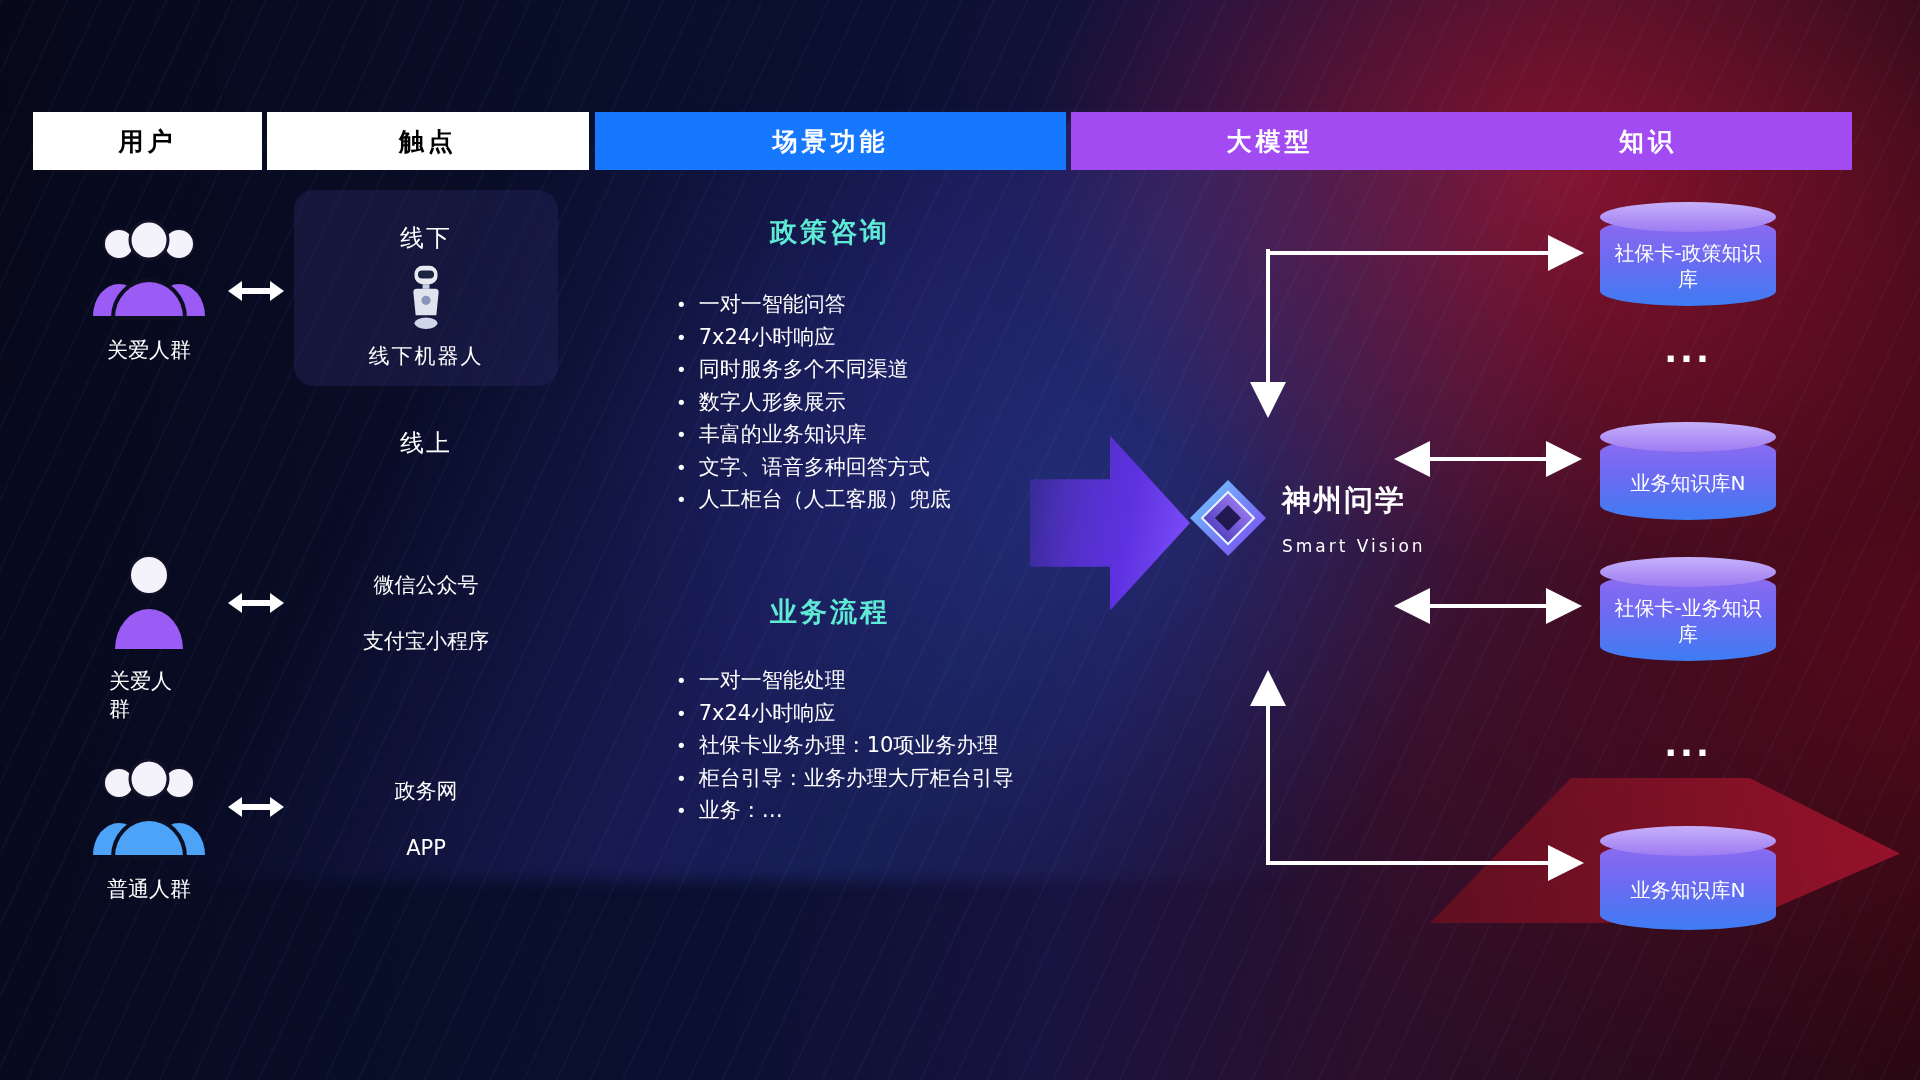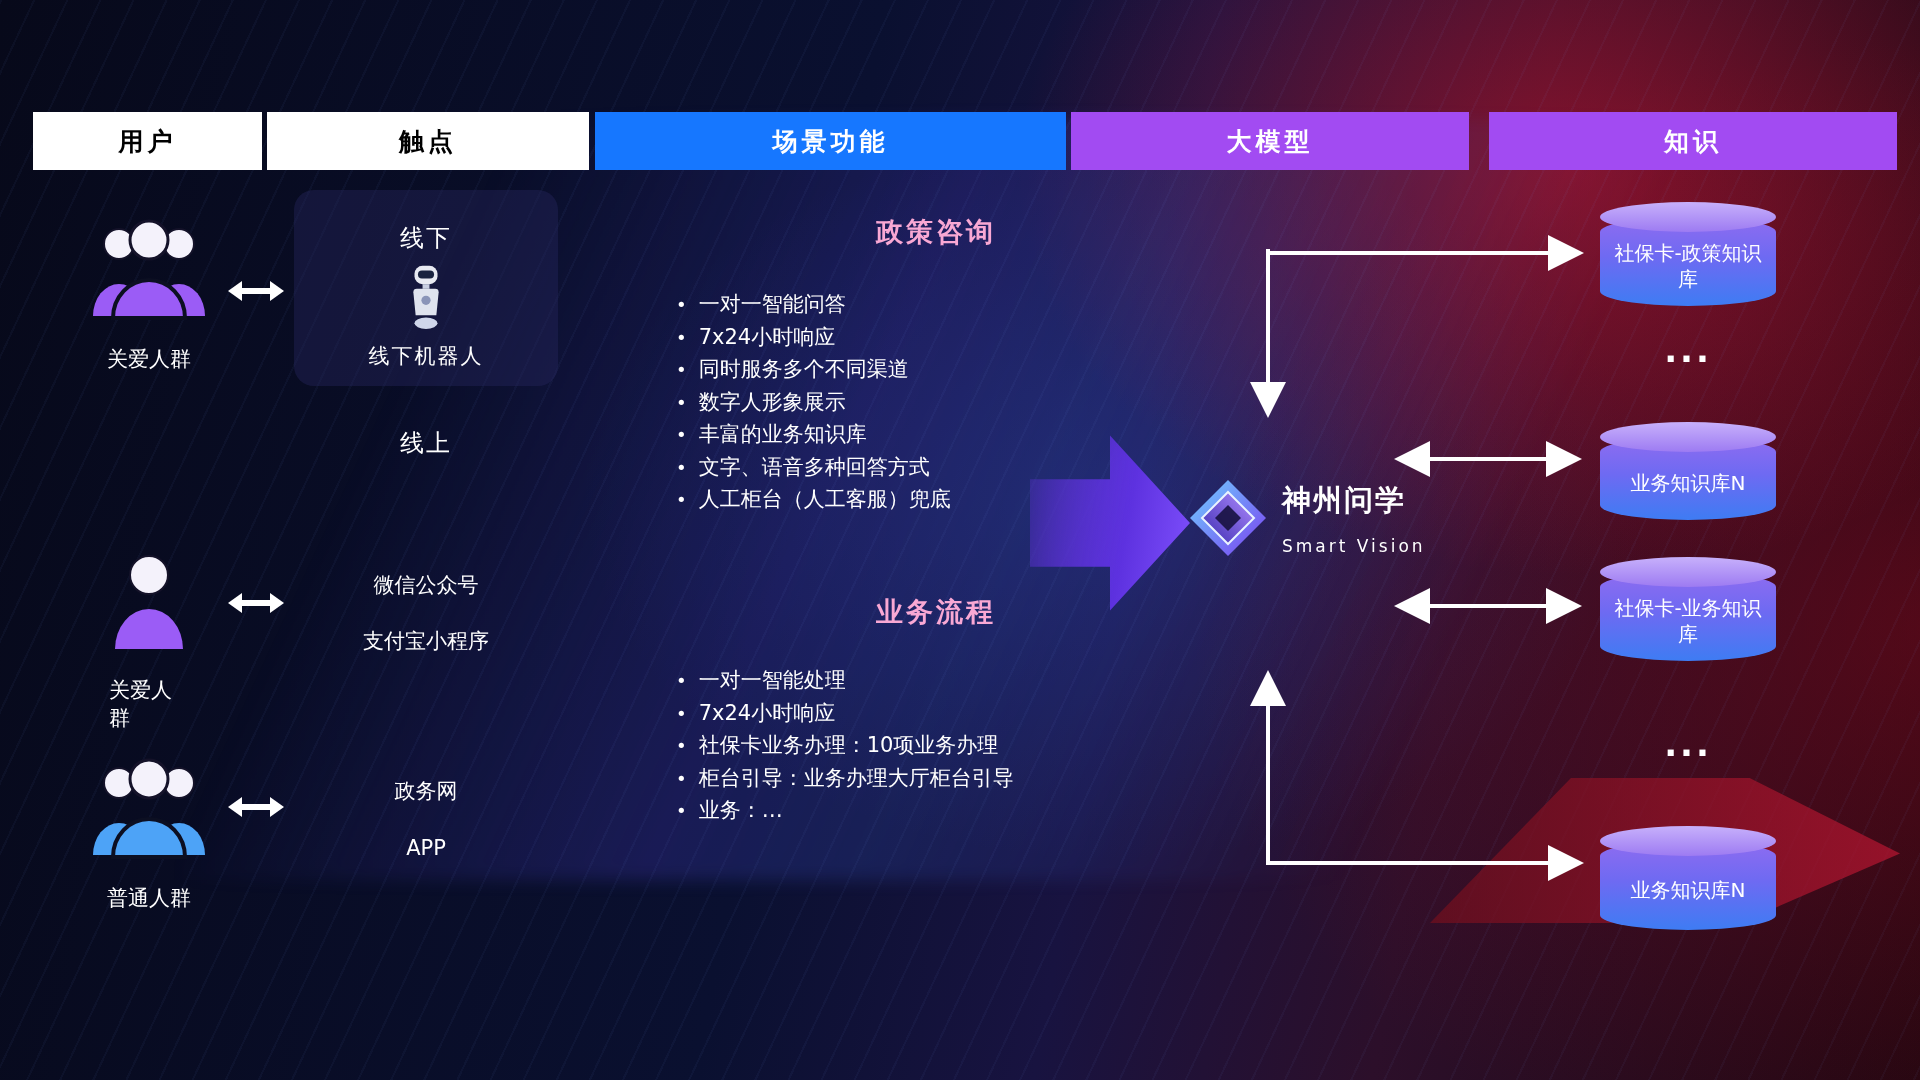--- a/index.html
+++ b/index.html
@@ -33,36 +33,36 @@
   
   .hdr { position:absolute; top:112px; height:58px; display:flex; align-items:center; justify-content:center;
     font-size:25px; font-weight:700; letter-spacing:4px; }
   .hdr.white { background:#ffffff; color:#000; }
   .hdr.blue  { background:#1677ff; color:#fff; }
   .hdr.purple{ background:#a24bf2; color:#fff; }
   #hdr-user  { left:33px;  width:229px; }
   #hdr-touch { left:267px; width:322px; }
   #hdr-scene { left:595px; width:471px; }
   #hdr-model { left:1071px; width:398px; }
-  #hdr-knowledge { left:1489px; width:408px; }
+  #hdr-knowledge { left:1444px; width:408px; }
   
   .user-block { position:absolute; display:flex; flex-direction:column; align-items:center; }
-  .user-label { margin-top:25px; font-size:21px; color:#fff; }
+  .user-label { margin-top:16px; font-size:21px; color:#fff; }
   .dbl-arrow { position:absolute; }
   
   .offline-card { position:absolute; left:294px; top:190px; width:264px; height:196px;
     background:rgba(38,38,92,.42); border-radius:20px;
     display:flex; flex-direction:column; align-items:center; justify-content:space-between;
     padding:32px 0 16px; box-sizing:border-box; }
   .tp-title { font-size:24px; color:#fff; letter-spacing:2px; }
   .tp-item { position:absolute; left:294px; width:264px; text-align:center; font-size:21px; color:#fff; }
   #online-label { position:absolute; left:294px; width:264px; text-align:center; top:427px; font-size:24px; letter-spacing:2px; }
   
-  .scene-title { position:absolute; left:616px; width:380px; text-align:right;
-    font-size:27px; font-weight:600; letter-spacing:3px; color:#f9a8d4; }
+  .scene-title { position:absolute; left:640px; width:380px; text-align:center;
+    font-size:27px; font-weight:600; letter-spacing:3px; color:#5eead4; }
   .scene-list { position:absolute; left:676px; margin:0; padding:0; list-style:none;
     font-size:21px; color:#fff; }
   .scene-list li { height:32.5px; line-height:32.5px; white-space:nowrap; }
   .scene-list li::before { content:"•"; margin-right:12px; font-size:18px; }
   
   .flow-arrow { position:absolute; left:1030px; top:428px; width:160px; height:190px;
     background:linear-gradient(100deg, rgba(70,40,170,.30), #5e32e0 60%, #8152ff);
     clip-path:polygon(0 27%, 50% 27%, 50% 4%, 100% 50%, 50% 96%, 50% 73%, 0 73%);
     filter:drop-shadow(0 0 26px rgba(120,70,255,.55)); }
   

